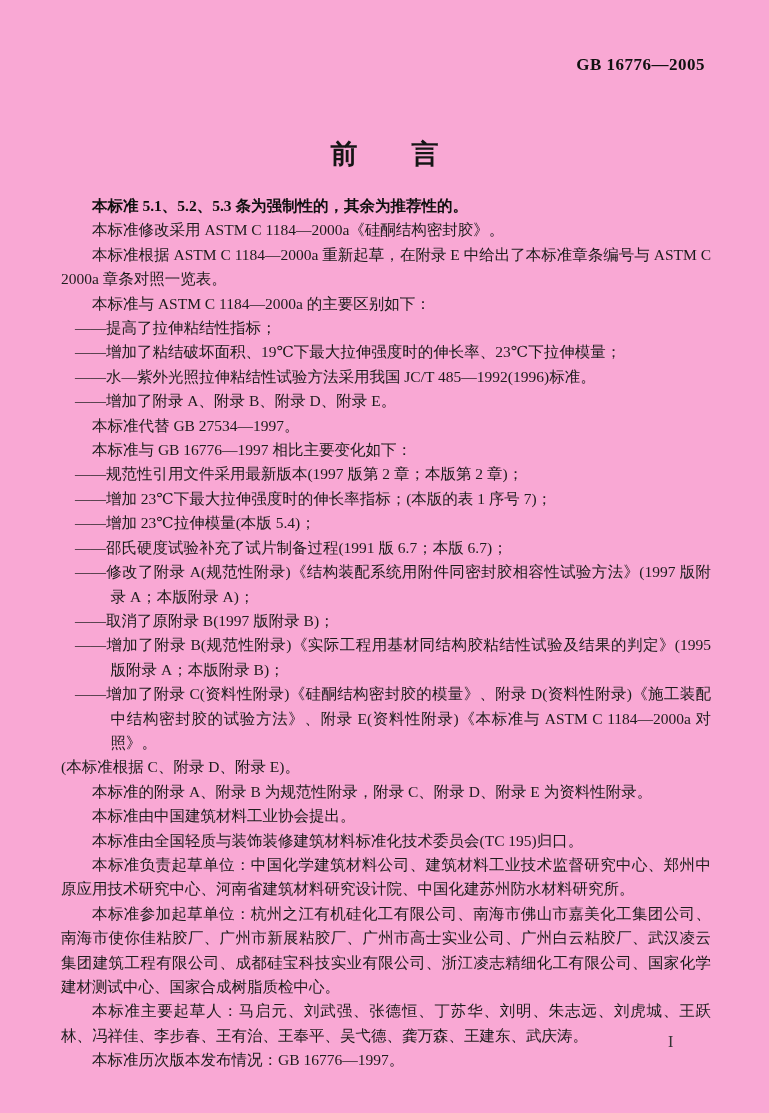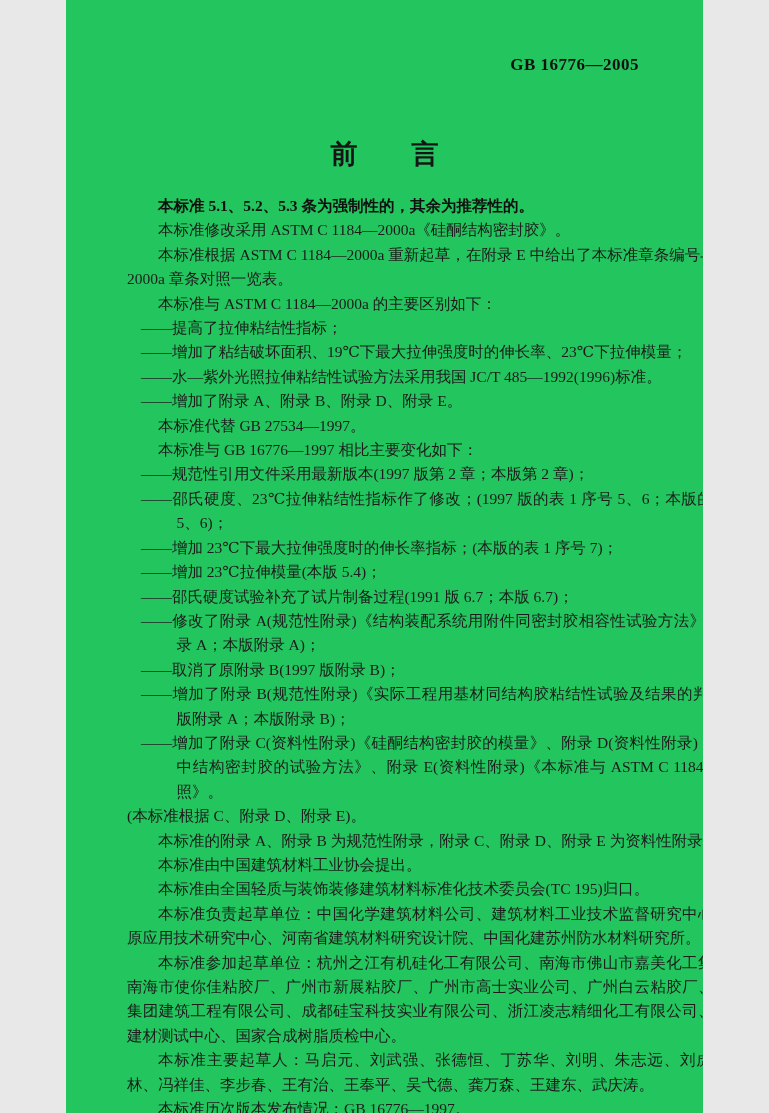--- a/index.html
+++ b/index.html
@@ -3,24 +3,24 @@
 <meta charset="utf-8">
 <style>
   * { box-sizing: border-box; }
   html, body { margin: 0; padding: 0; }
   body {
     background: #e8e8e8;
     font-family: "Liberation Serif", "DejaVu Serif", serif;
   }
   .page {
     position: relative;
-    width: 637px;
+    width: 769px;
     height: 1113px;
     margin: 0 auto;
-    background: #22c55e;
+    background: #f9a8d4;
     color: #1a1a1a;
     overflow: hidden;
   }
   .standard-code {
     position: absolute;
     top: 55px;
     left: 0;
     right: 64px;
     text-align: right;
     font-size: 17px;
@@ -77,21 +77,20 @@
       <p class="para indent">本标准修改采用 ASTM C 1184—2000a《硅酮结构密封胶》。</p>
       <p class="para indent">本标准根据 ASTM C 1184—2000a 重新起草，在附录 E 中给出了本标准章条编号与 ASTM C 2000a 章条对照一览表。</p>
       <p class="para indent">本标准与 ASTM C 1184—2000a 的主要区别如下：</p>
       <p class="para hanging">——提高了拉伸粘结性指标；</p>
       <p class="para hanging">——增加了粘结破坏面积、19℃下最大拉伸强度时的伸长率、23℃下拉伸模量；</p>
       <p class="para hanging">——水—紫外光照拉伸粘结性试验方法采用我国 JC/T 485—1992(1996)标准。</p>
       <p class="para hanging">——增加了附录 A、附录 B、附录 D、附录 E。</p>
       <p class="para indent">本标准代替 GB 27534—1997。</p>
       <p class="para indent">本标准与 GB 16776—1997 相比主要变化如下：</p>
       <p class="para hanging">——规范性引用文件采用最新版本(1997 版第 2 章；本版第 2 章)；</p>
-      <p class="para hanging">——邵氏硬度、23℃拉伸粘结性指标作了修改；(1997 版的表 1 序号 5、6；本版的表 1 序号 5、6)；</p>
       <p class="para hanging">——增加 23℃下最大拉伸强度时的伸长率指标；(本版的表 1 序号 7)；</p>
       <p class="para hanging">——增加 23℃拉伸模量(本版 5.4)；</p>
       <p class="para hanging">——邵氏硬度试验补充了试片制备过程(1991 版 6.7；本版 6.7)；</p>
       <p class="para hanging">——修改了附录 A(规范性附录)《结构装配系统用附件同密封胶相容性试验方法》(1997 版附录 A；本版附录 A)；</p>
       <p class="para hanging">——取消了原附录 B(1997 版附录 B)；</p>
       <p class="para hanging">——增加了附录 B(规范性附录)《实际工程用基材同结构胶粘结性试验及结果的判定》(1995 版附录 A；本版附录 B)；</p>
       <p class="para hanging">——增加了附录 C(资料性附录)《硅酮结构密封胶的模量》、附录 D(资料性附录)《施工装配中结构密封胶的试验方法》、附录 E(资料性附录)《本标准与 ASTM C 1184—2000a 对照》。</p>
       <p class="para flush">(本标准根据 C、附录 D、附录 E)。</p>
       <p class="para indent">本标准的附录 A、附录 B 为规范性附录，附录 C、附录 D、附录 E 为资料性附录。</p>
       <p class="para indent">本标准由中国建筑材料工业协会提出。</p>

